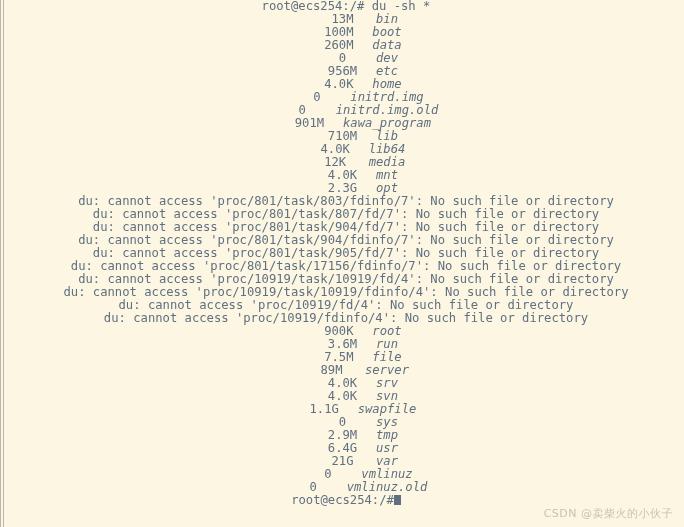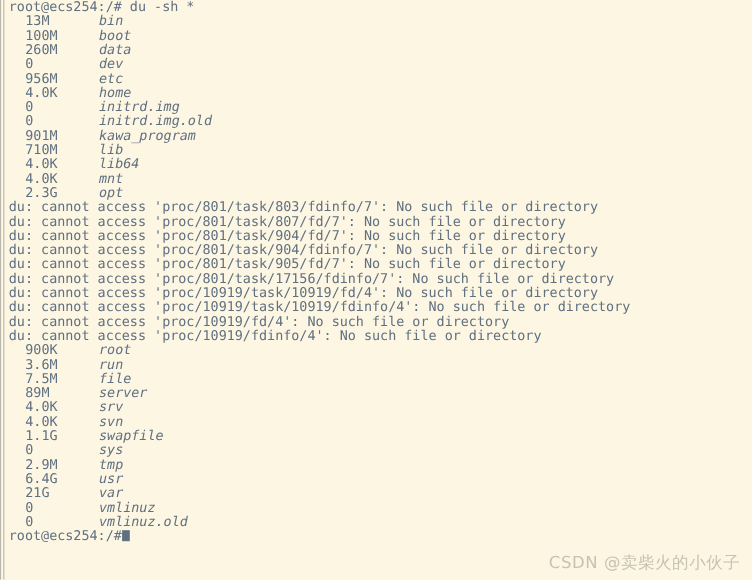--- a/index.html
+++ b/index.html
@@ -35,20 +35,21 @@
   .frame-rule.inner { left: 3px; }
 
   #screen {
     position: absolute;
     left: 0;
     top: 0;
     right: 0;
     bottom: 0;
     padding: 0 0 0 8px;
     box-sizing: border-box;
+    text-align: center;
   }
 
   .line {
     height: 13px;
     line-height: 13px;
     font-size: 12.2px;
     color: #5f7081;
     white-space: pre;
     letter-spacing: 0px;
   }
@@ -70,21 +71,21 @@
     height: 10px;
     background: #5f7081;
     vertical-align: -1px;
   }
 
   #watermark {
     position: absolute;
     right: 11px;
     bottom: 6px;
     font-family: "DejaVu Sans", "Liberation Sans", sans-serif;
-    font-size: 15px;
+    font-size: 11px;
     color: #c8c2b2;
     white-space: pre;
     letter-spacing: 0.5px;
   }
 </style>
 </head>
 <body>
 
 <div id="terminal">
 
@@ -100,20 +101,21 @@
         <div class="line row"><span class="size">100M</span><span class="name">boot</span></div>
         <div class="line row"><span class="size">260M</span><span class="name">data</span></div>
         <div class="line row"><span class="size">0</span><span class="name">dev</span></div>
         <div class="line row"><span class="size">956M</span><span class="name">etc</span></div>
         <div class="line row"><span class="size">4.0K</span><span class="name">home</span></div>
         <div class="line row"><span class="size">0</span><span class="name">initrd.img</span></div>
         <div class="line row"><span class="size">0</span><span class="name">initrd.img.old</span></div>
         <div class="line row"><span class="size">901M</span><span class="name">kawa_program</span></div>
         <div class="line row"><span class="size">710M</span><span class="name">lib</span></div>
         <div class="line row"><span class="size">4.0K</span><span class="name">lib64</span></div>
+        <div class="line row"><span class="size">12K</span><span class="name">media</span></div>
         <div class="line row"><span class="size">4.0K</span><span class="name">mnt</span></div>
         <div class="line row"><span class="size">2.3G</span><span class="name">opt</span></div>
       </div>
 
     <div id="error-list">
         <div class="line">du: cannot access 'proc/801/task/803/fdinfo/7': No such file or directory</div>
         <div class="line">du: cannot access 'proc/801/task/807/fd/7': No such file or directory</div>
         <div class="line">du: cannot access 'proc/801/task/904/fd/7': No such file or directory</div>
         <div class="line">du: cannot access 'proc/801/task/904/fdinfo/7': No such file or directory</div>
         <div class="line">du: cannot access 'proc/801/task/905/fd/7': No such file or directory</div>

